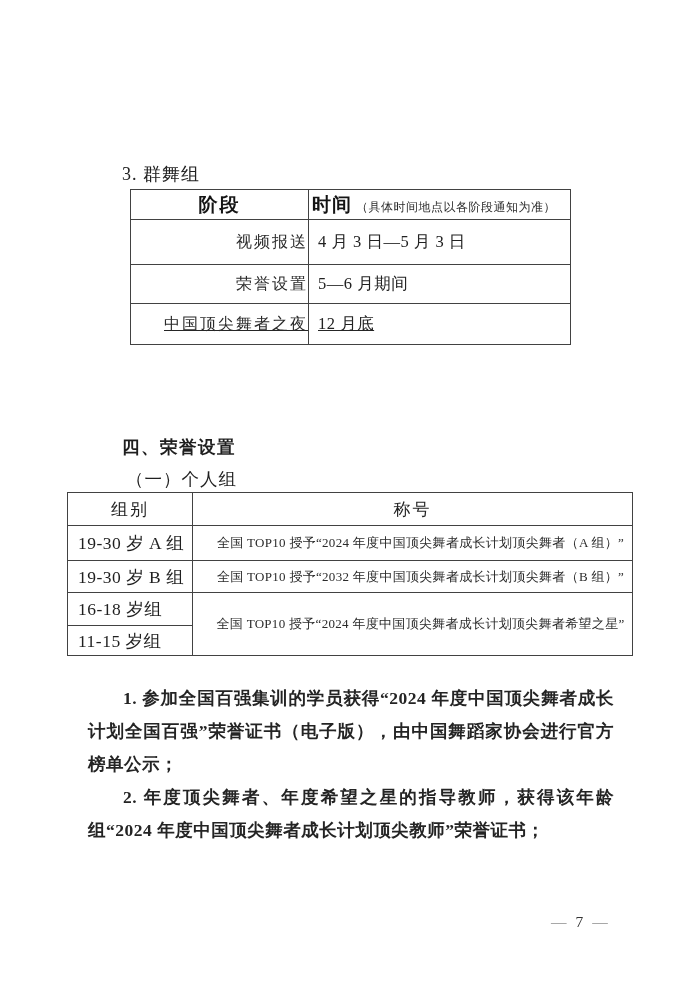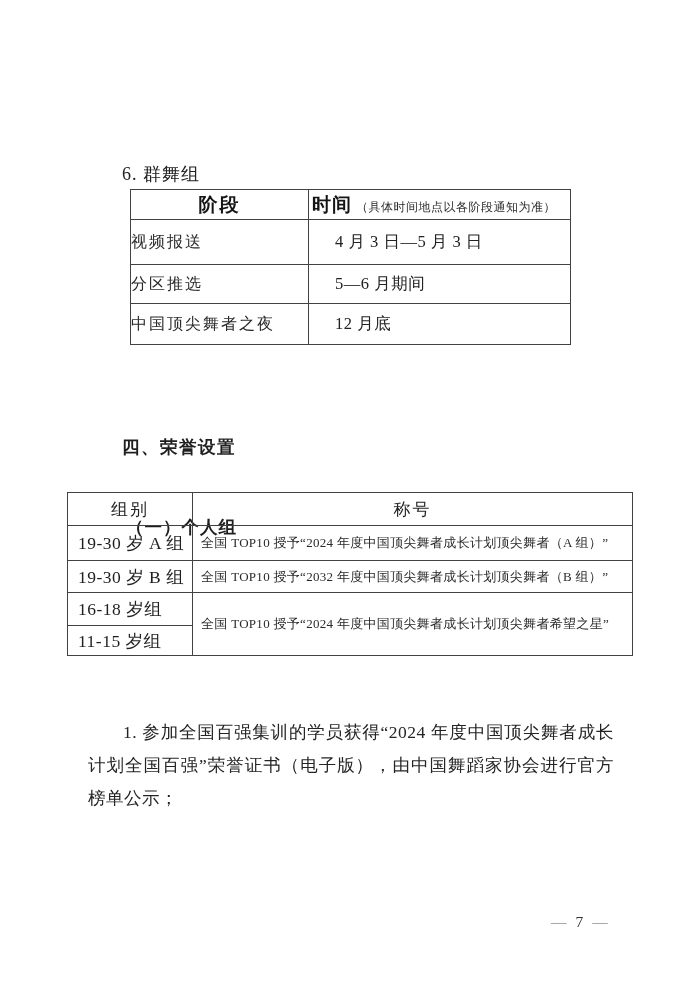--- a/index.html
+++ b/index.html
@@ -20,21 +20,21 @@
     font-size: 18px; letter-spacing: 1px; color: #222222;
   }
   .h-honors {
     position: absolute; left: 122px; top: 435px;
     font-family: "Liberation Sans", sans-serif;
     font-weight: bold; font-size: 17.5px; letter-spacing: 1.5px; color: #1f1f1f;
   }
   .h-individual {
     position: absolute; left: 126px; top: 467px;
     font-family: "Liberation Sans", sans-serif;
-    font-weight: bold; font-size: 17.5px; letter-spacing: 1px; color: #1f1f1f; margin-top: 48px;
+    font-weight: normal; font-size: 17.5px; letter-spacing: 1px; color: #1f1f1f;
   }
 
   
   table { border-collapse: collapse; table-layout: fixed; }
   td, th { border: 1px solid #424242; vertical-align: middle; font-weight: normal; }
 
   .schedule-table { position: absolute; left: 130px; top: 189px; width: 440px; }
   .schedule-table .col-stage { width: 178px; }
   .schedule-table .col-time  { width: 262px; }
   .schedule-table .hdr-row   { height: 30px; }
@@ -45,94 +45,94 @@
   }
   .schedule-table .hdr-time { text-align: left; padding-left: 3px; white-space: nowrap; }
   .schedule-table .hdr-time .time-word {
     font-family: "Liberation Sans", sans-serif;
     font-weight: bold; font-size: 19px; letter-spacing: 1px; color: #141414;
   }
   .schedule-table .hdr-time .time-note {
     font-size: 12px; letter-spacing: 0.5px; color: #2c2c2c;
   }
   .schedule-table .cell-stage {
-    text-align: left; font-size: 16px; letter-spacing: 2px; color: #2a2a2a;
+    text-align: right; font-size: 16px; letter-spacing: 2px; color: #2a2a2a;
   }
   .schedule-table .cell-time {
-    text-align: left; padding-left: 26px; font-size: 16.5px; letter-spacing: 0.5px; color: #222222;
+    text-align: left; padding-left: 9px; font-size: 16.5px; letter-spacing: 0.5px; color: #222222;
   }
   .schedule-table .r1 { height: 45px; }
   .schedule-table .r2 { height: 39px; }
   .schedule-table .r3 { height: 47px; }
-  .schedule-table .r4 { height: 41px; }
+  .schedule-table .r4 { height: 41px; text-decoration: underline; }
 
   
   .honors-table { position: absolute; left: 67px; top: 492px; width: 565px; }
   .honors-table .col-group { width: 125px; }
   .honors-table .col-title { width: 440px; }
   .honors-table .hdr-row { height: 33px; }
   .honors-table .hdr-cell {
     text-align: center; font-size: 17px; letter-spacing: 2px; color: #222222;
   }
   .honors-table .cell-group {
     text-align: left; padding-left: 10px; font-size: 17.5px; letter-spacing: 0.5px;
     white-space: nowrap; color: #1f1f1f;
   }
   .honors-table .cell-title {
-    text-align: left; padding-left: 8px; font-size: 13px; letter-spacing: 0.3px;
+    text-align: center; padding-left: 16px; font-size: 13px; letter-spacing: 0.3px;
     white-space: nowrap; color: #2a2a2a;
   }
   .honors-table .hr1 { height: 35px; }
   .honors-table .hr2 { height: 32px; }
   .honors-table .hr3 { height: 33px; }
   .honors-table .hr4 { height: 30px; }
 
   
   .body-text {
-    position: absolute; left: 88px; top: 716px; width: 526px;
+    position: absolute; left: 88px; top: 682px; width: 526px; font-weight: bold;
   }
   .body-text p {
     font-size: 17.5px; line-height: 33px; letter-spacing: 0.5px;
     text-align: justify; text-indent: 2em; color: #242424;
   }
 
   
   .page-number {
     position: absolute; left: 551px; top: 913px;
     font-size: 15.5px; white-space: nowrap;
   }
   .page-number .dash { color: #8c8c8c; }
   .page-number .num { color: #333333; margin: 0 9px; }
 </style>
 </head>
 <body>
 
 <div class="page">
 
-  <div class="h-qunwu">6. 群舞组</div>
+  <div class="h-qunwu">3. 群舞组</div>
 
   <table class="schedule-table">
     <colgroup>
         <col class="col-stage">
         <col class="col-time">
       </colgroup>
     <tbody>
       <tr class="hdr-row">
         <th class="hdr-stage">阶段</th>
         <th class="hdr-time">
           <span class="time-word">时间</span>
           <span class="time-note">（具体时间地点以各阶段通知为准）</span>
         </th>
       </tr>
       <tr class="r1">
         <td class="cell-stage">视频报送</td>
         <td class="cell-time">4 月 3 日—5 月 3 日</td>
       </tr>
       <tr class="r2">
-        <td class="cell-stage">分区推选</td>
+        <td class="cell-stage">荣誉设置</td>
         <td class="cell-time">5—6 月期间</td>
       </tr>
       <tr class="r4">
         <td class="cell-stage">中国顶尖舞者之夜</td>
         <td class="cell-time">12 月底</td>
       </tr>
     </tbody>
   </table>
 
   <div class="h-honors">四、荣誉设置</div>
@@ -162,19 +162,20 @@
         <td class="cell-title" rowspan="2">全国 TOP10 授予“2024 年度中国顶尖舞者成长计划顶尖舞者希望之星”</td>
       </tr>
       <tr class="hr4">
         <td class="cell-group">11-15 岁组</td>
       </tr>
     </tbody>
   </table>
 
   <div class="body-text">
     <p>1. 参加全国百强集训的学员获得“2024 年度中国顶尖舞者成长计划全国百强”荣誉证书（电子版），由中国舞蹈家协会进行官方榜单公示；</p>
+    <p>2. 年度顶尖舞者、年度希望之星的指导教师，获得该年龄组“2024 年度中国顶尖舞者成长计划顶尖教师”荣誉证书；</p>
   </div>
 
   <div class="page-number">
     <span class="dash">—</span><span class="num">7</span><span class="dash">—</span>
   </div>
 
 </div>
 
 </body></html>

